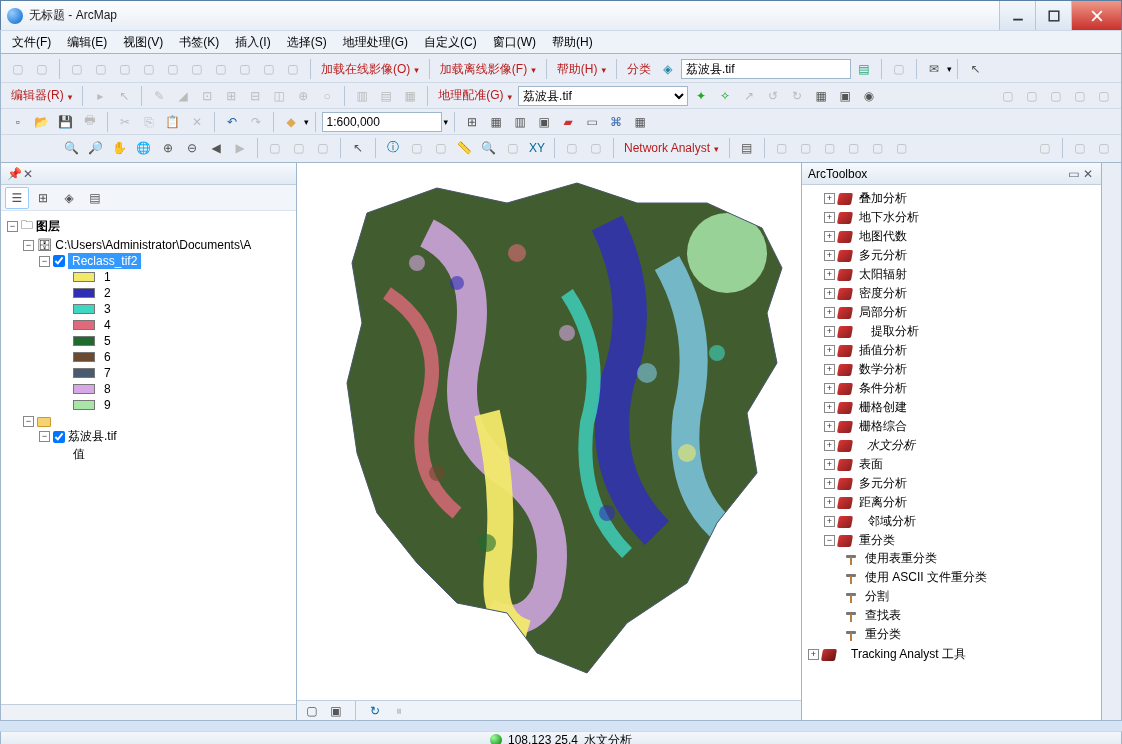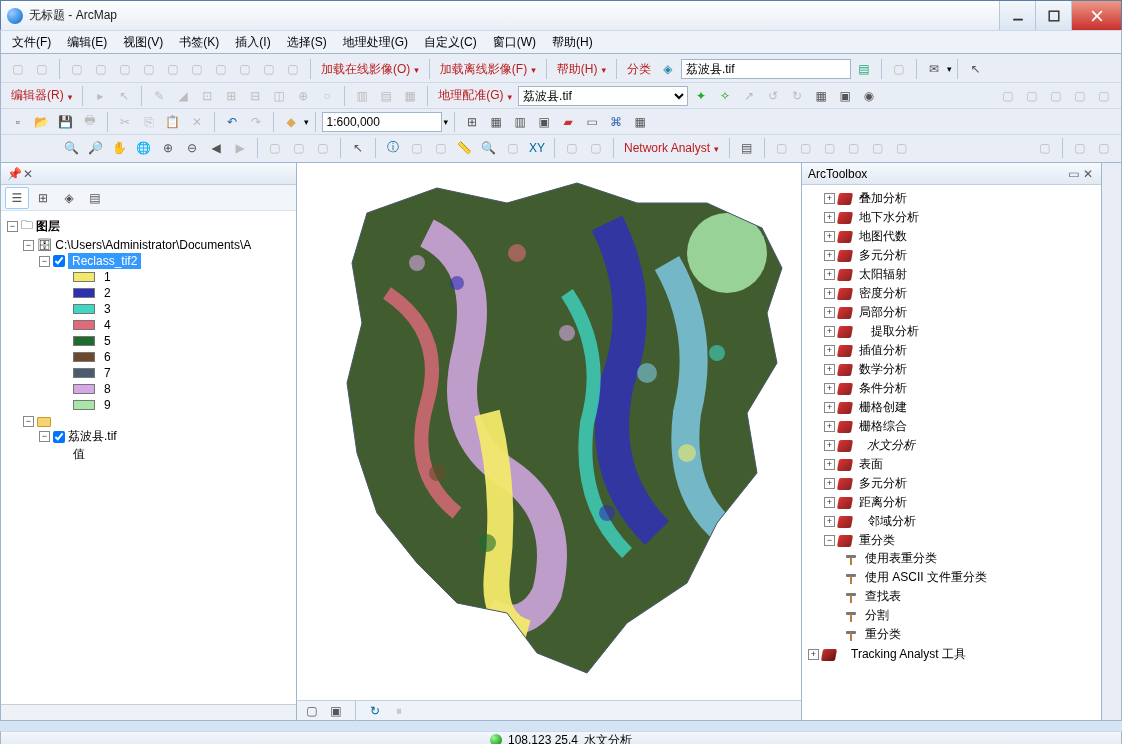--- a/index.html
+++ b/index.html
@@ -595,27 +595,27 @@
               </li>
               <li>
                 <div class="row" style="padding-left:4px;">
                   <span class="hammer-ico"></span>
                   <span style="margin-left:4px;">使用 ASCII 文件重分类</span>
                 </div>
               </li>
               <li>
                 <div class="row" style="padding-left:4px;">
                   <span class="hammer-ico"></span>
-                  <span style="margin-left:4px;">查找表</span>
+                  <span style="margin-left:4px;">分割</span>
                 </div>
               </li>
               <li>
                 <div class="row" style="padding-left:4px;">
                   <span class="hammer-ico"></span>
-                  <span style="margin-left:4px;">分割</span>
+                  <span style="margin-left:4px;">查找表</span>
                 </div>
               </li>
               <li>
                 <div class="row" style="padding-left:4px;">
                   <span class="hammer-ico"></span>
                   <span style="margin-left:4px;">重分类</span>
                 </div>
               </li>
             </ul>
           </li>

